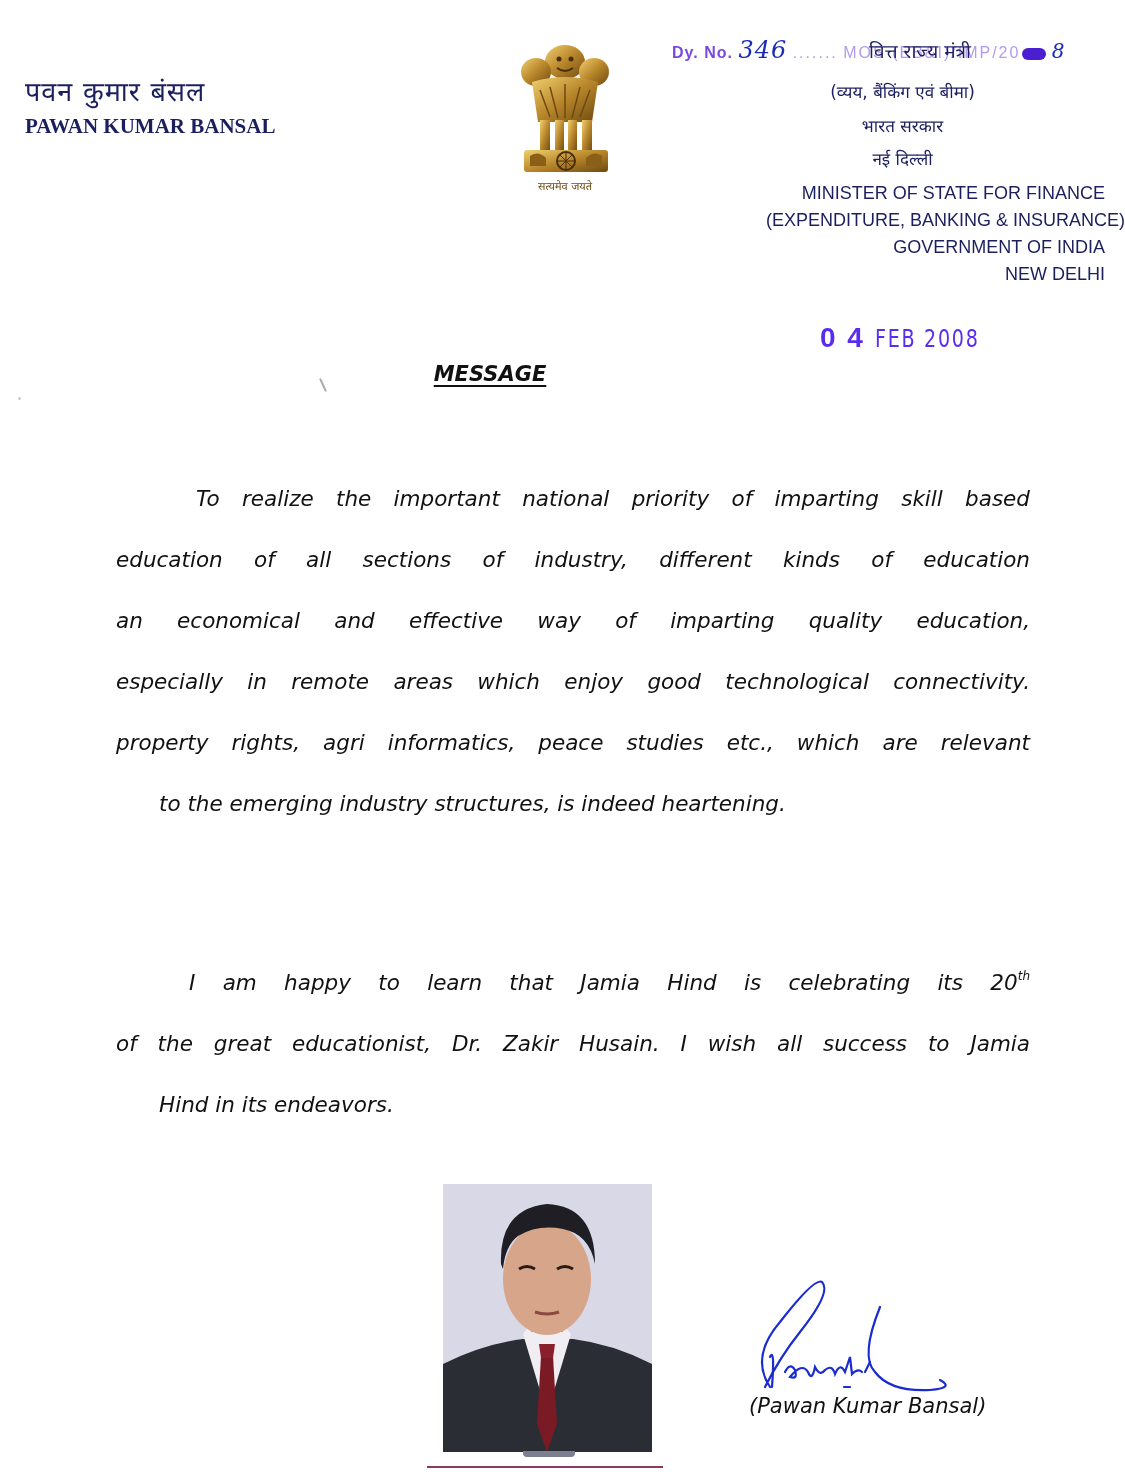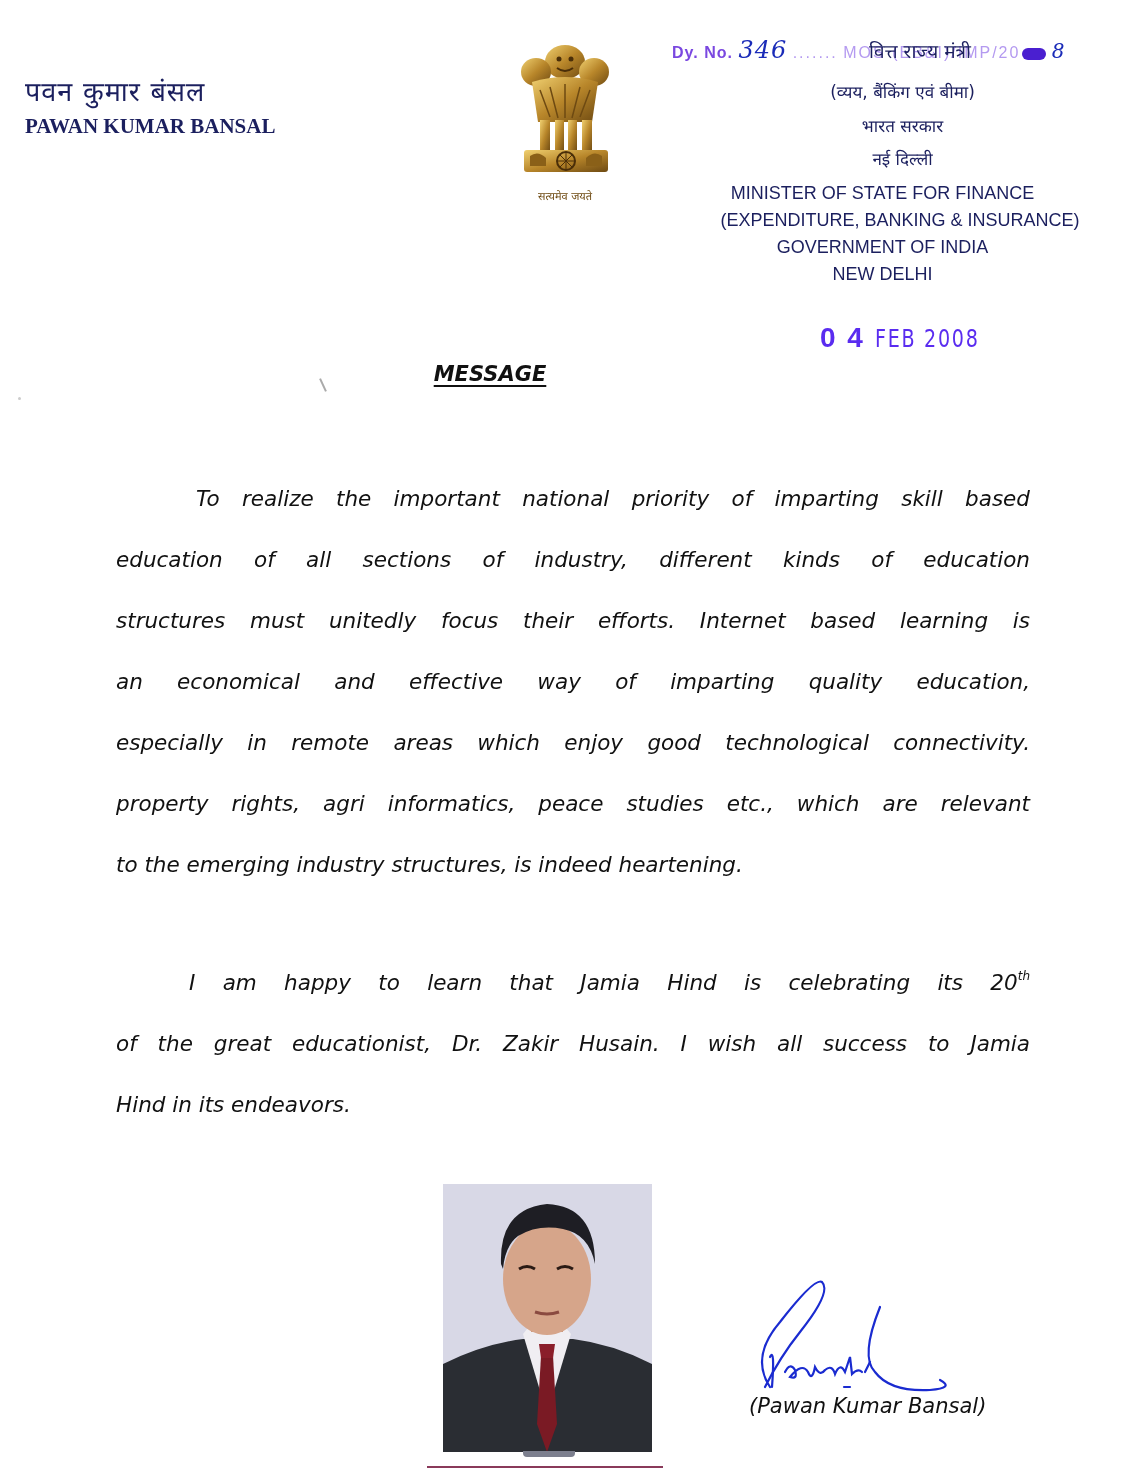--- a/index.html
+++ b/index.html
@@ -11,31 +11,31 @@
 
   #emblem { left: 510px; top: 32px; width: 110px; height: 165px; }
 
   #stamp-ref { left: 672px; top: 36px; font-family: "Liberation Sans", sans-serif; font-size: 16px; color: #7a48e0; font-weight: bold; letter-spacing: 1px; white-space: nowrap; }
   #stamp-ref .hand { font-family: "DejaVu Serif", serif; color: #1a2bb8; font-size: 24px; font-weight: normal; font-style: italic; }
   #stamp-ref .light { color: #b49af0; font-weight: normal; letter-spacing: 2px; }
   #stamp-ref .blot { display:inline-block; width: 24px; height: 12px; background: #4a1fd0; border-radius: 6px; vertical-align: middle; margin-left: 2px; }
 
   .office-line { left: 680px; width: 445px; text-align: center; color: #1b1f5e; }
   .hi { font-family: "DejaVu Sans", sans-serif; font-size: 17px; }
-  .en { font-family: "Liberation Sans", sans-serif; font-size: 18px; }
+  .en { font-family: "Liberation Sans", sans-serif; font-size: 18px; text-align: right; }
 
   #date-stamp { left: 820px; top: 322px; font-family: "Liberation Sans", sans-serif; font-size: 28px; color: #5a2cf0; letter-spacing: 2px; }
   #date-stamp .day { font-weight: bold; }
   #date-stamp .rest { font-family: "DejaVu Sans Condensed", "DejaVu Sans", sans-serif; font-size: 25px; transform: scaleX(0.85); display: inline-block; transform-origin: left; }
 
   #heading { left: 0; width: 980px; top: 362px; text-align: center; font-family: "DejaVu Sans", sans-serif; font-weight: bold; font-style: italic; font-size: 21px; text-decoration: underline; text-decoration-thickness: 2px; text-underline-offset: 4px; color: #111; }
 
   .body-text { left: 116px; width: 914px; font-family: "DejaVu Sans", sans-serif; font-style: italic; font-size: 21.5px; color: #111; line-height: 61px; text-align: justify; text-align-last: justify; }
   .body-text .ln { display: block; height: 61px; white-space: nowrap; text-align: justify; text-align-last: justify; }
-  .body-text .ln.last { text-align-last: left; }
+  .body-text .ln.last { text-align-last: left; margin-left: 43px; }
   .body-text .ln.indent { padding-left: 73px; }
   sup { font-size: 12px; vertical-align: 10px; line-height: 0; }
 
   #photo { left: 443px; top: 1184px; width: 209px; height: 268px; background: #d9d9e6; overflow: hidden; }
   #photo-stand { left: 523px; top: 1451px; width: 52px; height: 6px; background: #7c7f8e; border-radius: 0 0 4px 4px; }
   #photo-rule { left: 427px; top: 1466px; width: 236px; height: 2px; background: #8a3a5a; }
 
   #signature { left: 740px; top: 1262px; width: 320px; height: 140px; }
   #signatory { left: 733px; top: 1394px; font-family: "DejaVu Sans", sans-serif; font-style: italic; font-size: 21px; color: #111; margin-left: 16px; }
 
@@ -71,21 +71,21 @@
     <rect x="45" y="88" width="9" height="32" fill="url(#gold)"></rect>
     <rect x="58" y="88" width="9" height="32" fill="url(#gold)"></rect>
     <rect x="72" y="88" width="10" height="32" fill="url(#gold)"></rect>
 
     <rect x="14" y="118" width="84" height="22" rx="3" fill="url(#gold)"></rect>
     <circle cx="56" cy="129" r="9" fill="none" stroke="#4a2e08" stroke-width="2"></circle>
     <path d="M56 120 L56 138 M47 129 L65 129 M50 123 L62 135 M62 123 L50 135" stroke="#4a2e08" stroke-width="1"></path>
     <path d="M20 124 Q28 118 36 126 L36 134 L20 134 Z" fill="#8a6018"></path>
     <path d="M92 124 Q84 118 76 126 L76 134 L92 134 Z" fill="#8a6018"></path>
   </svg>
-  <div class="abs" style="left:4px; top:156px; width:102px; text-align:center; font-family:'DejaVu Sans',sans-serif; font-size:11px; color:#6e4a12;">सत्यमेव जयते</div>
+  <div class="abs" style="left:4px; top:146px; width:102px; text-align:center; font-family:'DejaVu Sans',sans-serif; font-size:11px; color:#6e4a12;">सत्यमेव जयते</div>
 </div>
 
 <div id="stamp-ref" class="abs">
   <span>Dy. No.</span>
   <span class="hand">346</span>
   <span class="light">.......</span>
   <span class="light">MOS (EB&amp;I)/IMP/20</span><span class="blot"></span>
   <span class="hand" style="font-size:20px">8</span>
 </div>
 
@@ -102,21 +102,20 @@
 <div id="date-stamp" class="abs">
   <span class="day">0 4</span>
   <span class="rest">FEB 2008</span>
 </div>
 
 <div id="heading" class="abs">MESSAGE</div>
 
 <div class="abs body-text" style="top:468px;">
   <span class="ln indent" style="padding-left:80px;">To realize the important national priority of imparting skill based</span>
   <span class="ln">education of all sections of industry, different kinds of education</span>
-  <span class="ln">structures must unitedly focus their efforts.  Internet based learning is</span>
   <span class="ln">an economical and effective way of imparting quality education,</span>
   <span class="ln">especially in remote areas which enjoy good technological connectivity.</span>
   <span class="ln">property rights, agri informatics, peace studies etc.,  which are relevant</span>
   <span class="ln last">to the emerging industry structures, is indeed heartening.</span>
 </div>
 
 <div class="abs body-text" style="top:952px;">
   <span class="ln indent"><span>I am happy to learn that Jamia Hind is celebrating its 20</span><sup>th</sup></span>
   <span class="ln">of the great educationist, Dr. Zakir Husain.  I wish all success to Jamia</span>
   <span class="ln last">Hind in its endeavors.</span>

